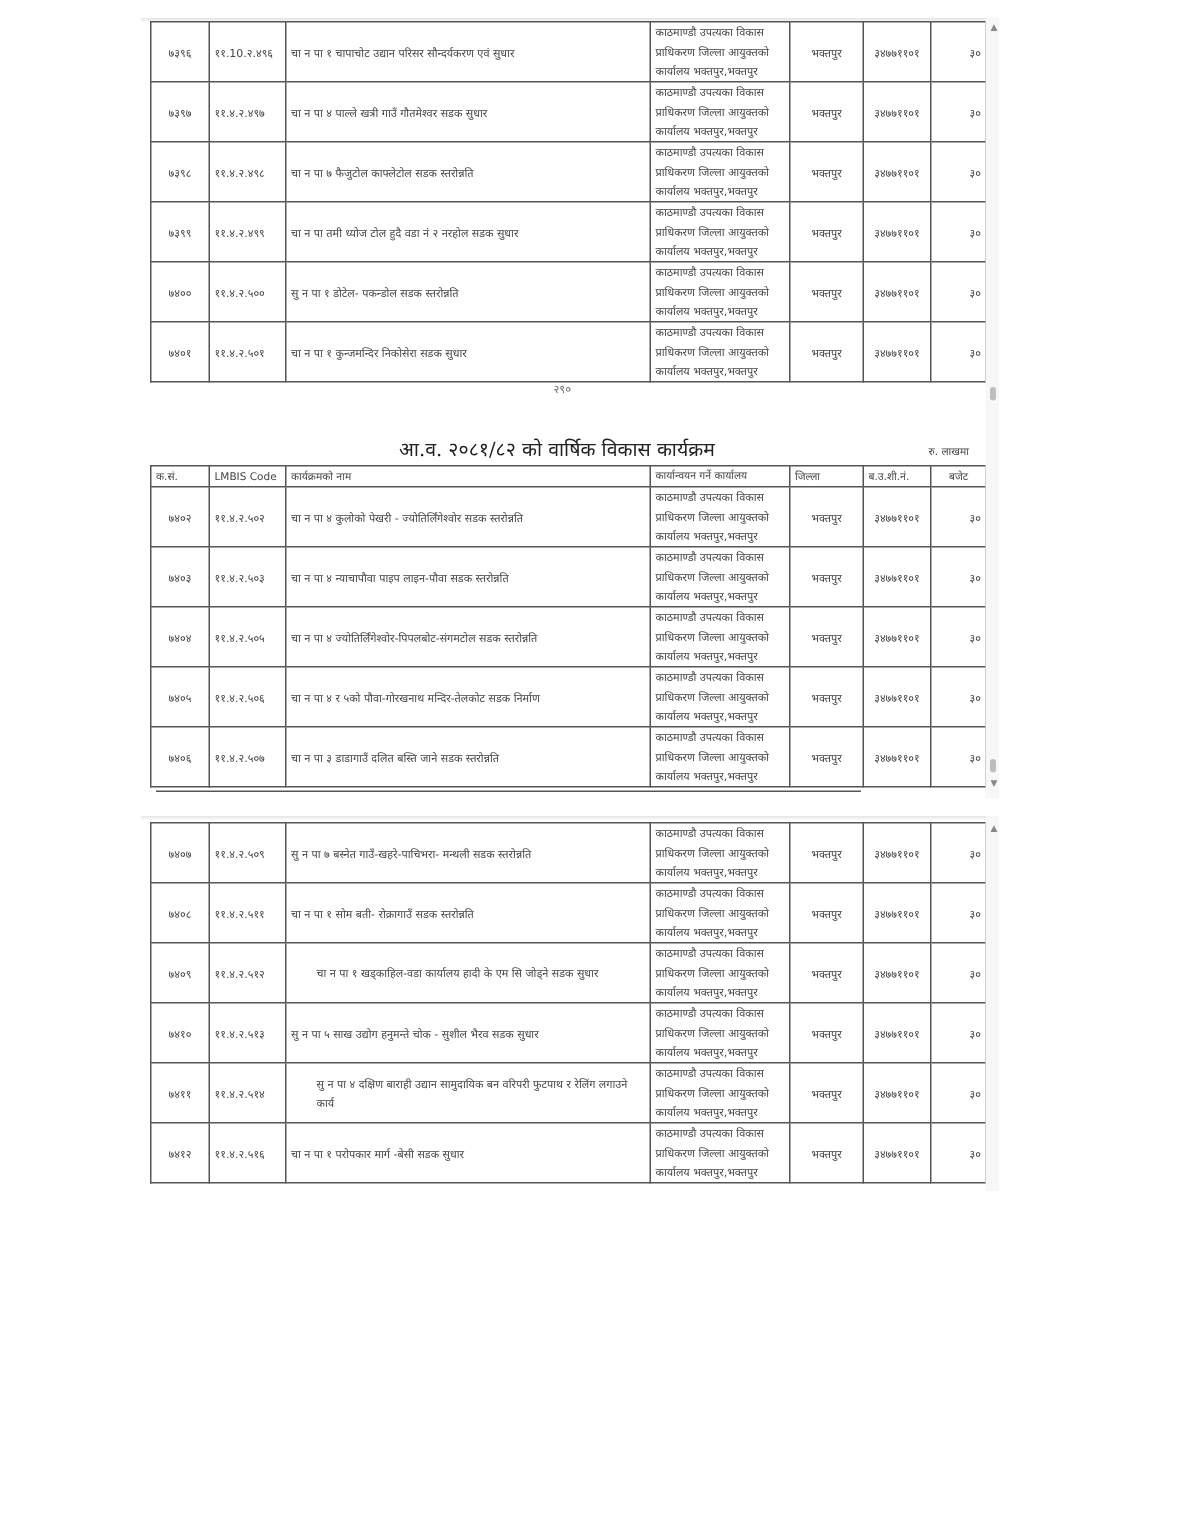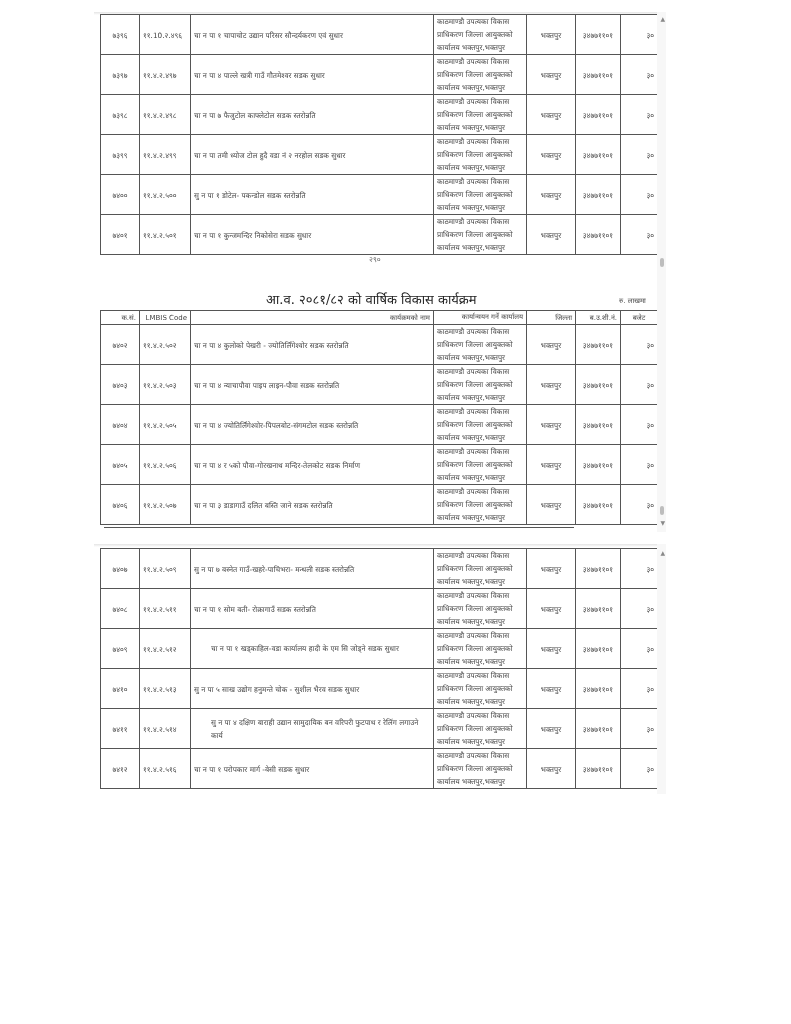--- a/index.html
+++ b/index.html
@@ -19,21 +19,21 @@
   .c-code { width: 44px; }
   .c-name { width: 236px; }
   .c-office { width: 86px; line-height: 13px; font-size: 7px; white-space: normal !important; }
   .c-dist { width: 42px; text-align: center; margin-left: 12px; }
   .c-bsn { width: 38px; text-align: center; }
   .c-budget { width: 30px; text-align: right; margin-left: 20px; }
   .c-name.wrap { white-space: normal !important; line-height: 13px; padding-left: 20px; }
   .page-number { position: absolute; font-size: 7.5px; color: #666; }
   .doc-title { position: absolute; font-family: "DejaVu Serif", serif; font-size: 13px; color: #222; }
   .unit-label { position: absolute; font-size: 7px; color: #444; }
-  table.grid th { height: 12px; text-align: right; font-size: 7px; }
+  table.grid th { height: 12px; text-align: left; font-size: 7px; }
   th.h-left { text-align: right; }
   .table-bottom-line { position: absolute; height: 1px; background: #555; }
 </style>
 </head>
 <body>
 
 <div class="panel" style="top:12px;height:258px;">
   <div class="panel-top-shadow"></div>
   <table class="grid" style="top:2px;">
     <tbody id="tbody-panel1">

